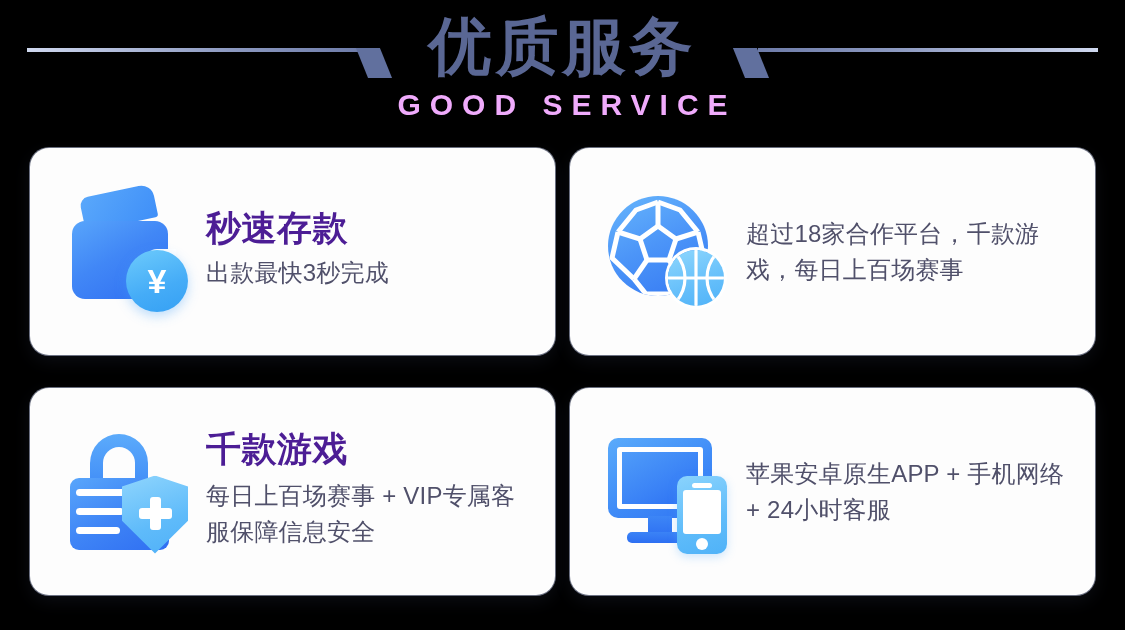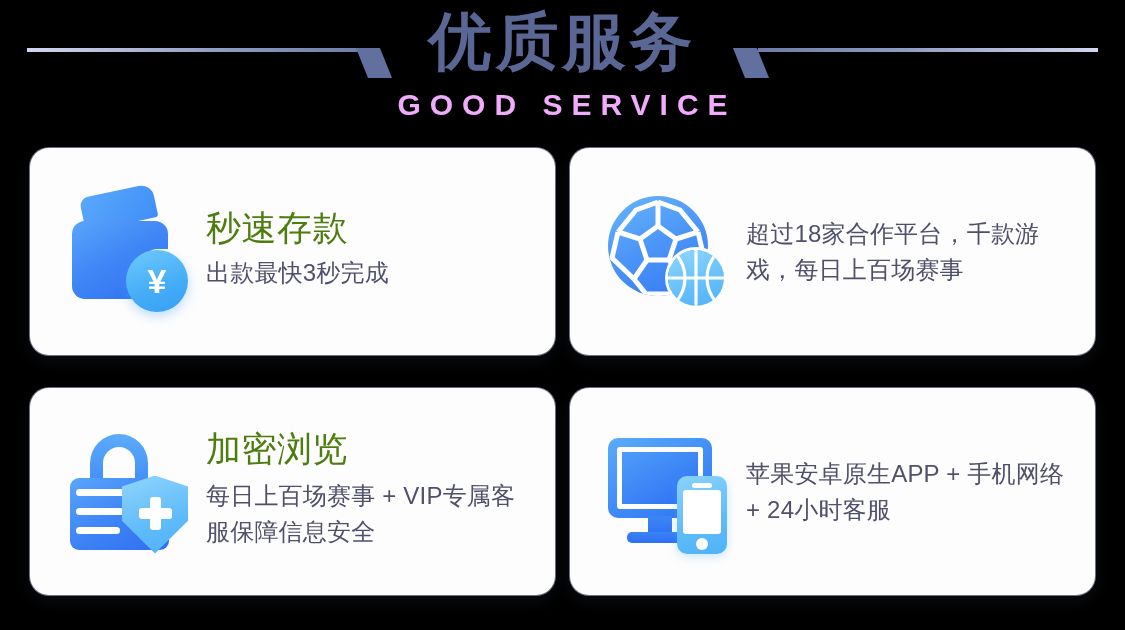--- a/index.html
+++ b/index.html
@@ -48,21 +48,21 @@
     left: 0; right: 0; top: 8px;
     text-align: center;
   }
 
   .main-title {
     font-size: 63px;
     font-weight: 700;
     color: #5a6794;
     letter-spacing: 4px;
     line-height: 78px;
-    font-family: Liberation Mono, monospace;
+    font-family: Liberation Serif, serif;
   }
 
   .sub-title {
     font-size: 30px;
     font-weight: 700;
     color: #f0abfc;
     letter-spacing: 9px;
     line-height: 34px;
     margin-top: 2px;
     padding-left: 9px;
@@ -96,22 +96,22 @@
     position: relative;
     width: 128px;
     height: 128px;
     flex: 0 0 128px;
   }
 
   .card-text { padding-left: 14px; padding-bottom: 6px; }
 
   .card-title {
     font-size: 35px;
-    font-weight: 400;
-    color: #4d7c0f;
+    font-weight: 700;
+    color: #4c1d95;
     line-height: 44px;
     letter-spacing: 0.5px;
     white-space: nowrap;
   }
 
   .card-desc {
     font-size: 24px;
     color: #50506a;
     line-height: 36px;
     letter-spacing: 0.2px;
@@ -363,21 +363,21 @@
       <div class="lock-shackle-mask"></div>
       <div class="lock-body"></div>
       <div class="lock-slot s1"></div>
       <div class="lock-slot s2"></div>
       <div class="lock-slot s3"></div>
       <div class="shield"></div>
       <div class="shield-cross-v"></div>
       <div class="shield-cross-h"></div>
     </div>
     <div class="card-text">
-      <div class="card-title">加密浏览</div>
+      <div class="card-title">千款游戏</div>
       <div class="card-desc wide">每日上百场赛事 + VIP专属客服保障信息安全</div>
     </div>
   </div>
 
   <div class="card">
     <div class="card-icon">
       <div class="monitor-outer"></div>
       <div class="monitor-screen"></div>
       <div class="monitor-neck"></div>
       <div class="monitor-base"></div>

